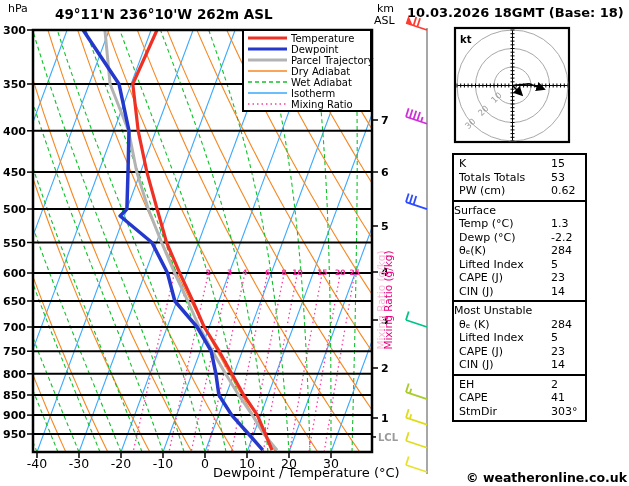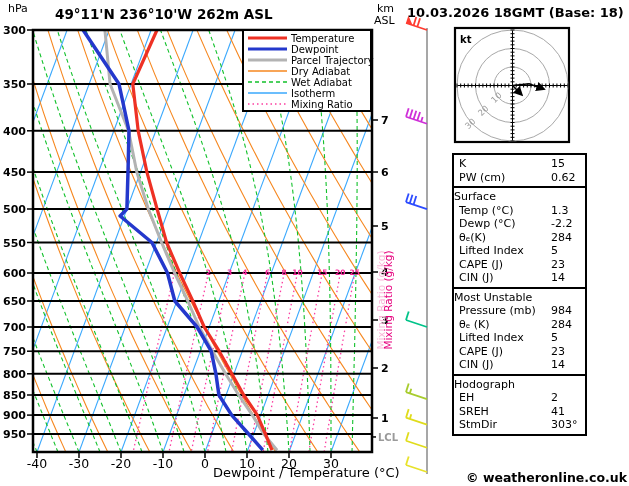--- a/index.html
+++ b/index.html
@@ -331,39 +331,38 @@
         <path d="M568,83.5 L568,87.5 M510.5,141 L514.5,141" stroke="#000" stroke-width="1"></path>
         <path d="M512.5,85.5 L529.1,83.7 L544.0,89.2" stroke="#000" stroke-width="1.6" fill="none" marker-end="url(#arrow)"></path>
         <path d="M512.5,85.5 L521.8,94.8" stroke="#000" stroke-width="1.6" fill="none" marker-end="url(#arrow)"></path>
       </g>
     <text x="460" y="43" font-size="10" font-weight="bold">kt</text>
   </svg>
 
   <div id="indices">
       <div class="idx-section">
         <div class="idx-row"><span>K</span><span class="idx-val">15</span></div>
+        <div class="idx-row"><span>Totals Totals</span><span class="idx-val">53</span></div>
         <div class="idx-row"><span>PW (cm)</span><span class="idx-val">0.62</span></div>
       </div>
       <div class="idx-section">
         <div class="idx-header">Surface</div>
         <div class="idx-row"><span>Temp (°C)</span><span class="idx-val">1.3</span></div>
         <div class="idx-row"><span>Dewp (°C)</span><span class="idx-val">-2.2</span></div>
         <div class="idx-row"><span>θₑ(K)</span><span class="idx-val">284</span></div>
         <div class="idx-row"><span>Lifted Index</span><span class="idx-val">5</span></div>
         <div class="idx-row"><span>CAPE (J)</span><span class="idx-val">23</span></div>
         <div class="idx-row"><span>CIN (J)</span><span class="idx-val">14</span></div>
       </div>
       <div class="idx-section">
         <div class="idx-header">Most Unstable</div>
-        <div class="idx-row"><span>Pressure (mb)</span><span class="idx-val">984</span></div>
         <div class="idx-row"><span>θₑ (K)</span><span class="idx-val">284</span></div>
         <div class="idx-row"><span>Lifted Index</span><span class="idx-val">5</span></div>
         <div class="idx-row"><span>CAPE (J)</span><span class="idx-val">23</span></div>
         <div class="idx-row"><span>CIN (J)</span><span class="idx-val">14</span></div>
       </div>
       <div class="idx-section">
-        <div class="idx-header">Hodograph</div>
         <div class="idx-row"><span>EH</span><span class="idx-val">2</span></div>
-        <div class="idx-row"><span>SREH</span><span class="idx-val">41</span></div>
+        <div class="idx-row"><span>CAPE</span><span class="idx-val">41</span></div>
         <div class="idx-row"><span>StmDir</span><span class="idx-val">303°</span></div>
       </div>
     </div>
 </div>
 
 </body></html>

